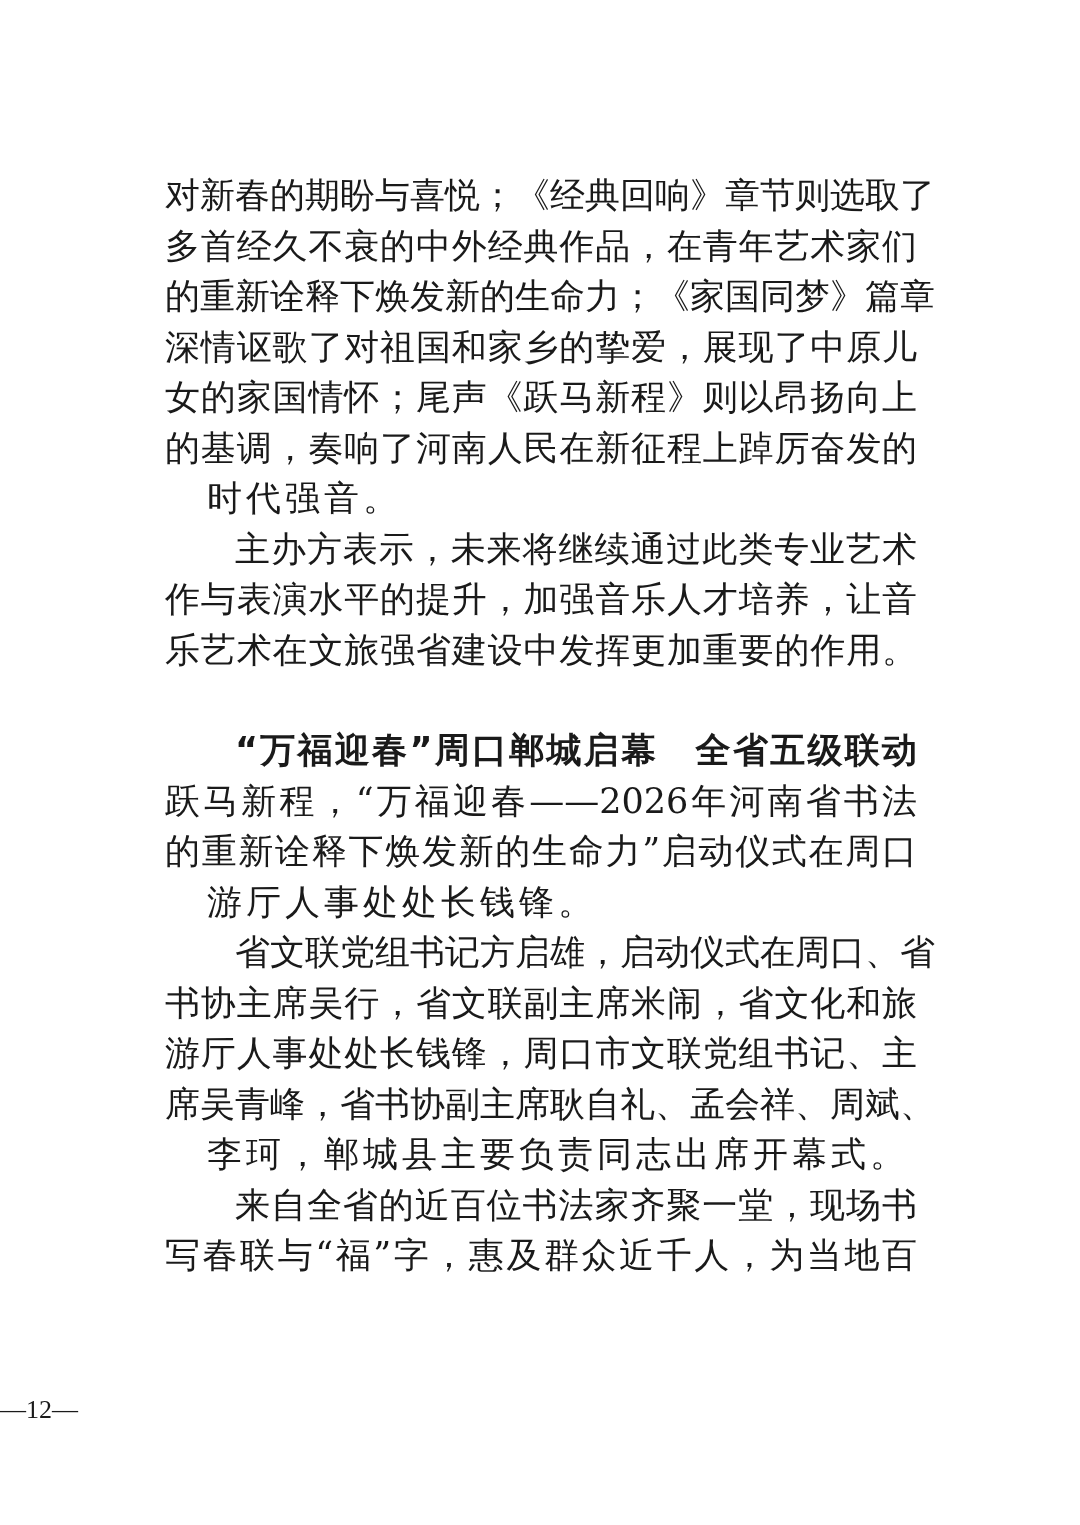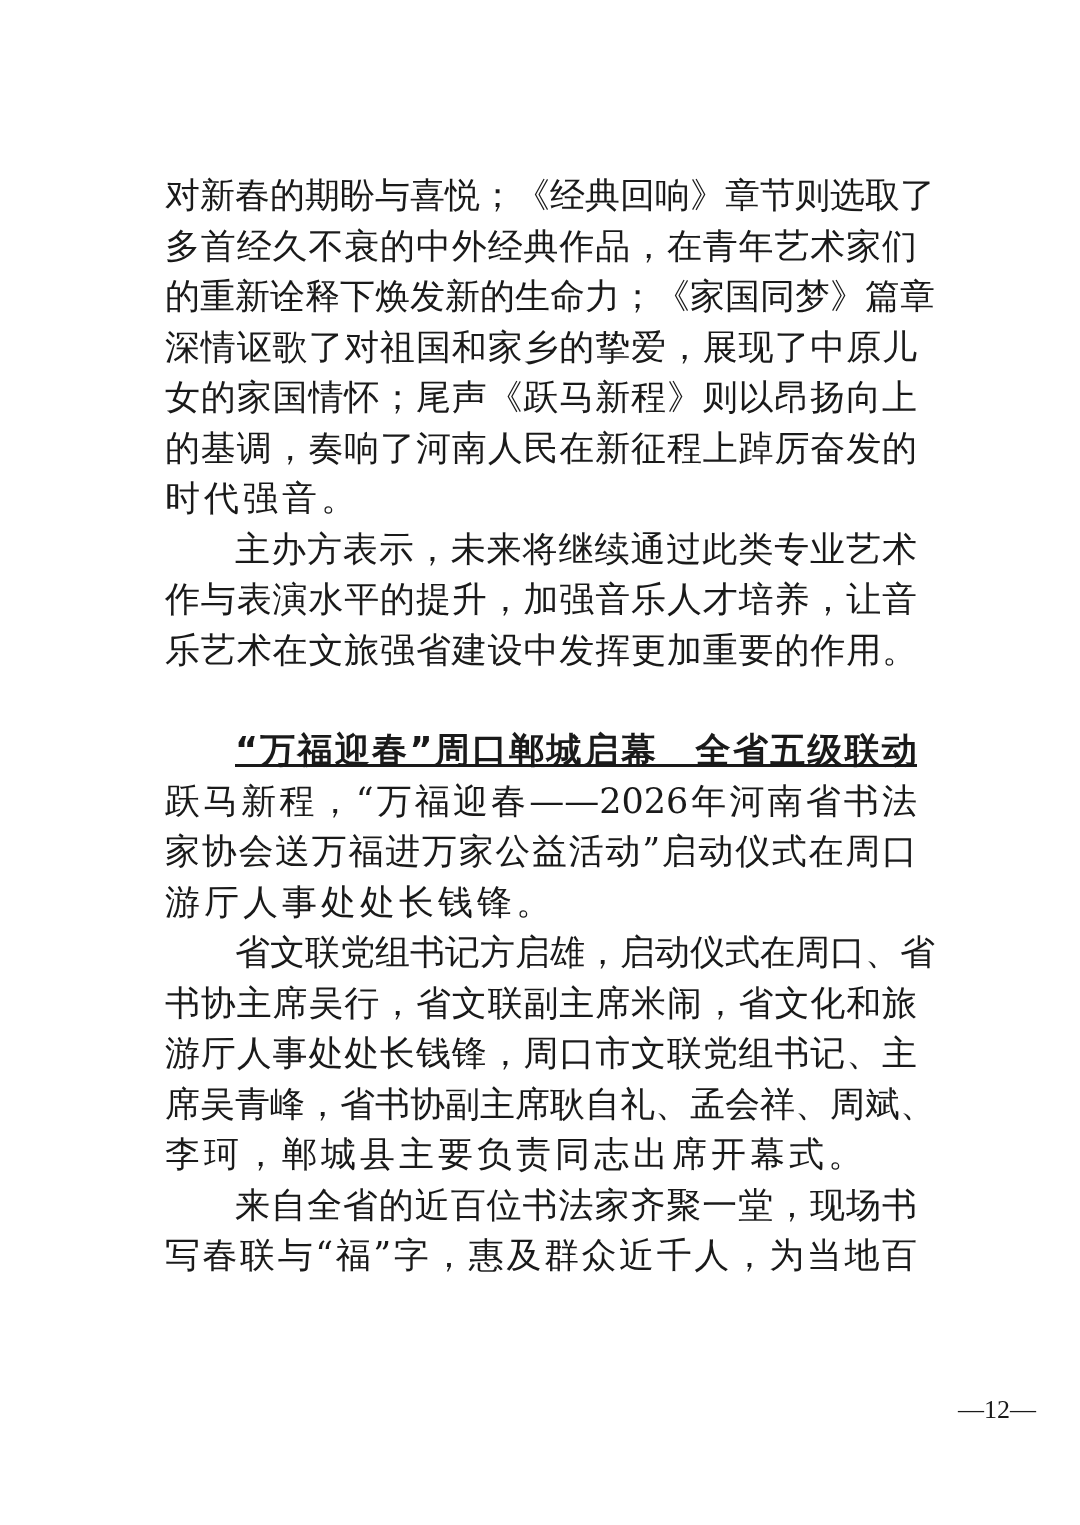--- a/index.html
+++ b/index.html
@@ -18,29 +18,29 @@
     }
     .line {
       height: 50.5px;
       line-height: 50.5px;
       font-size: 35px;
       white-space: nowrap;
       text-align: justify;
       text-align-last: justify;
       letter-spacing: 0;
     }
-    .line.last { text-align-last: left; letter-spacing: 4px; }
+    .line.last { text-align-last: left; letter-spacing: 4px; margin-left: 42px; }
     .indent { padding-left: 70px; }
     .gap { height: 50px; }
-    .bold { font-family: "DejaVu Sans", "Liberation Sans", sans-serif; font-weight: bold; text-decoration: underline; }
+    .bold { font-family: "DejaVu Sans", "Liberation Sans", sans-serif; font-weight: bold; }
     .footer {
       position: absolute;
       left: 0; width: 1036px;
       top: 1395px;
-      text-align: right;
+      text-align: left;
       font-size: 26px;
       font-family: "Liberation Serif", serif;
     }
   </style>
 </head>
 <body>
 
 <div class="page">
   <div>
     <div class="line">对新春的期盼与喜悦；《经典回响》章节则选取了</div>
@@ -56,21 +56,21 @@
     <div class="line indent">主办方表示，未来将继续通过此类专业艺术</div>
     <div class="line">作与表演水平的提升，加强音乐人才培养，让音</div>
     <div class="line">乐艺术在文旅强省建设中发挥更加重要的作用。</div>
   </div>
 
   <div class="gap"></div>
 
   <div>
     <div class="line indent bold">“万福迎春”周口郸城启幕　全省五级联动</div>
     <div class="line">跃马新程，“万福迎春——2026年河南省书法</div>
-    <div class="line">家协会送万福进万家公益活动”启动仪式在周口</div>
+    <div class="line">的重新诠释下焕发新的生命力”启动仪式在周口</div>
     <div class="line last">游厅人事处处长钱锋。</div>
   </div>
 
   <div>
     <div class="line indent">省文联党组书记方启雄，启动仪式在周口、省</div>
     <div class="line">书协主席吴行，省文联副主席米闹，省文化和旅</div>
     <div class="line">游厅人事处处长钱锋，周口市文联党组书记、主</div>
     <div class="line">席吴青峰，省书协副主席耿自礼、孟会祥、周斌、</div>
     <div class="line last">李珂，郸城县主要负责同志出席开幕式。</div>
   </div>

